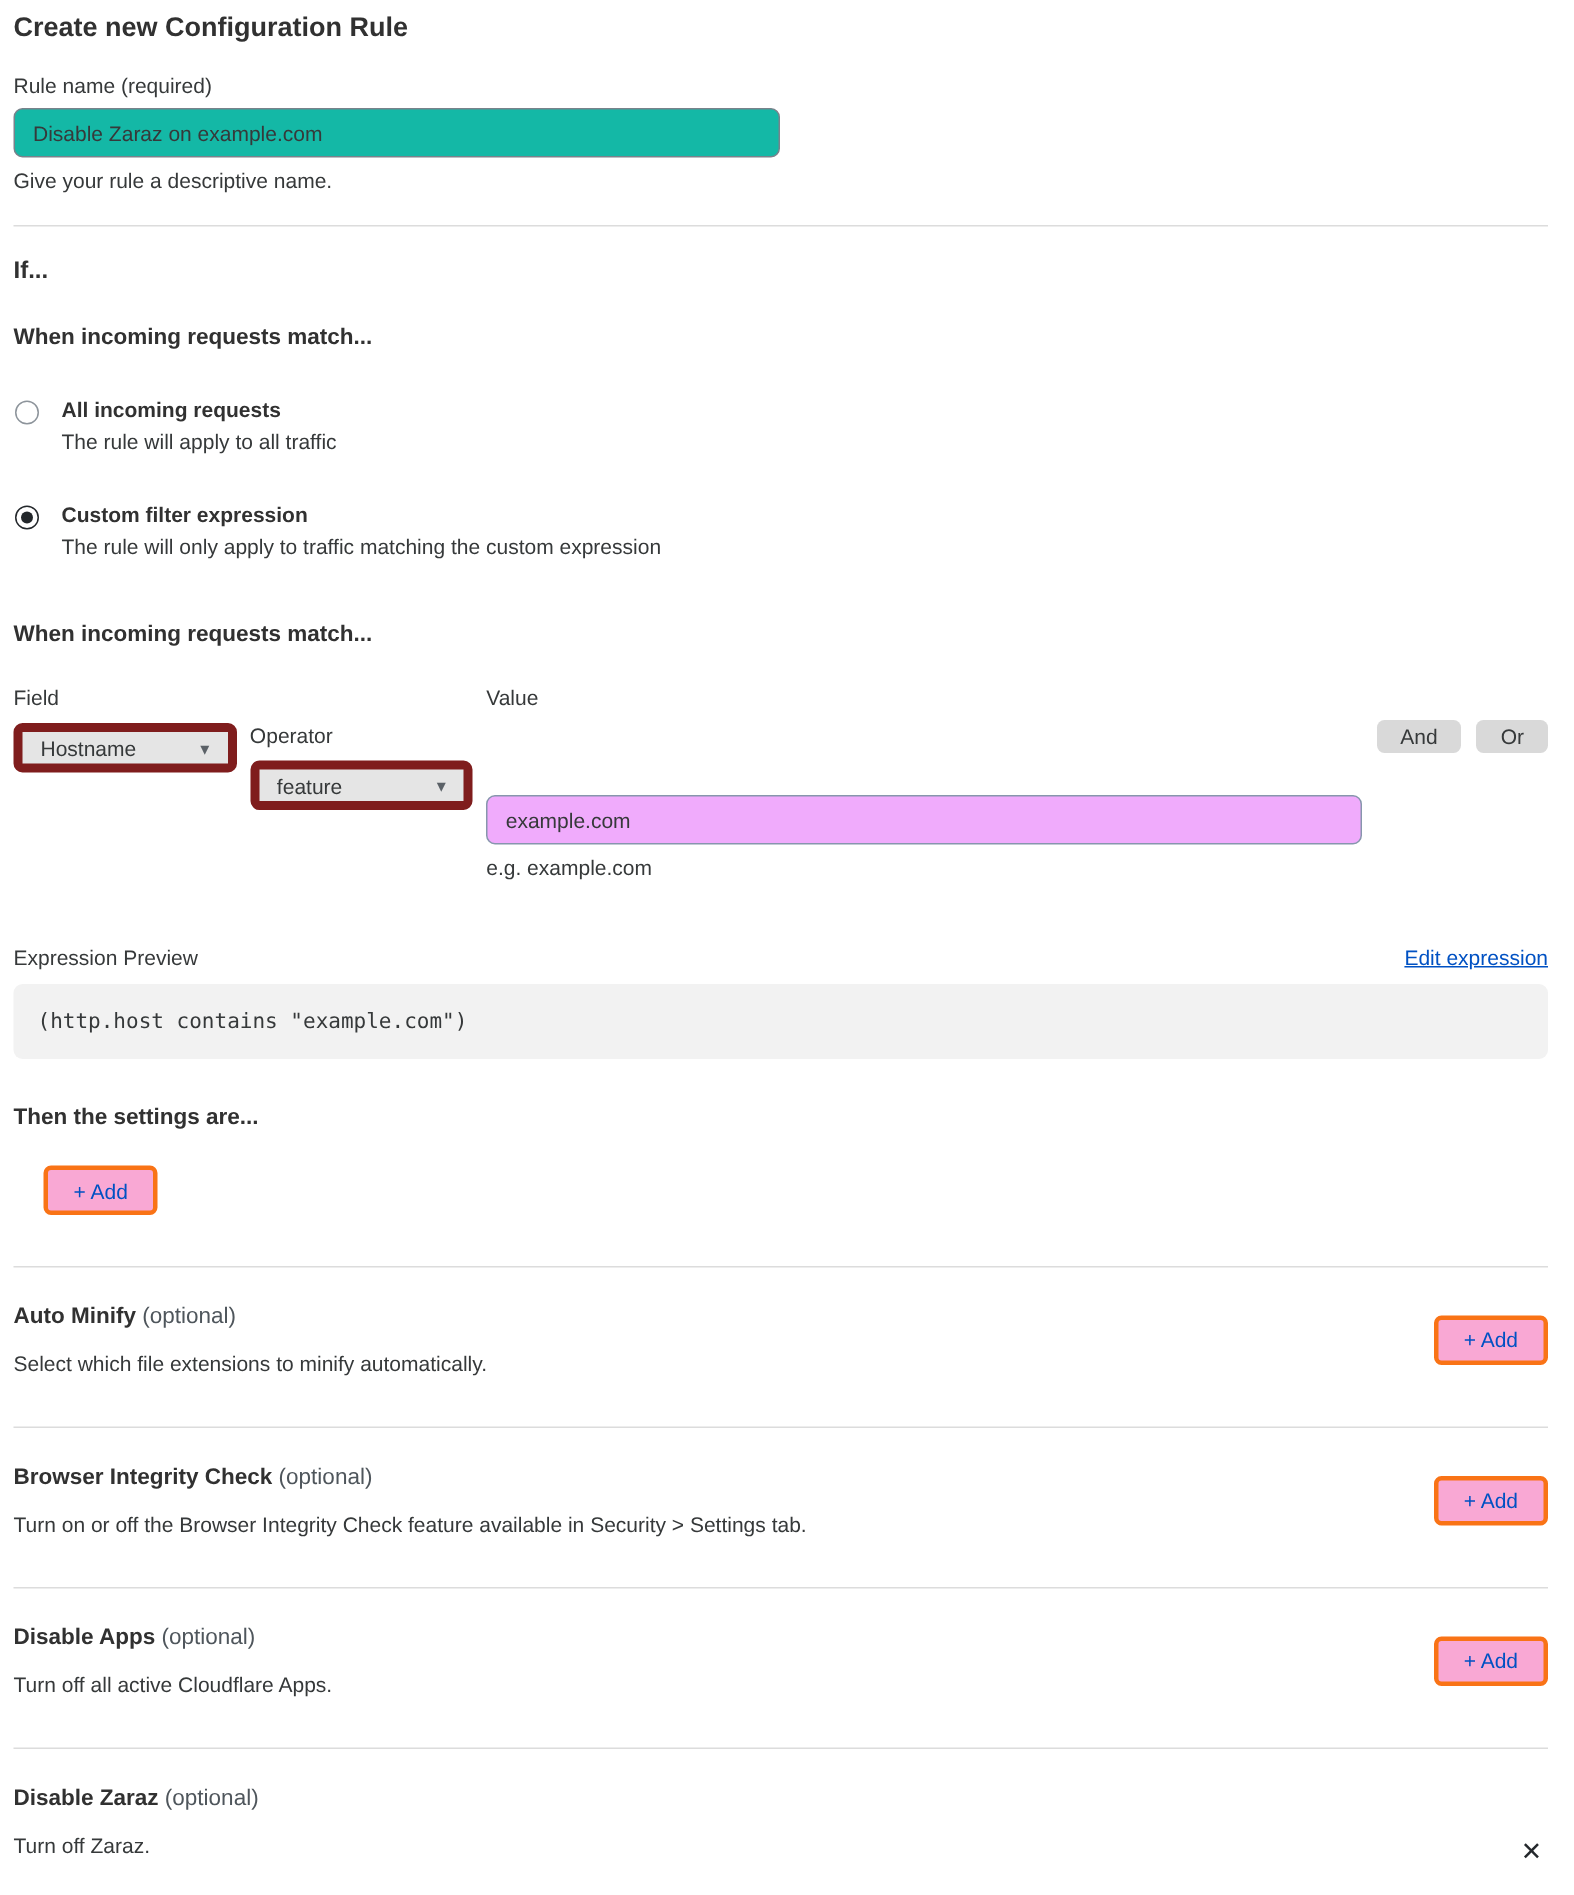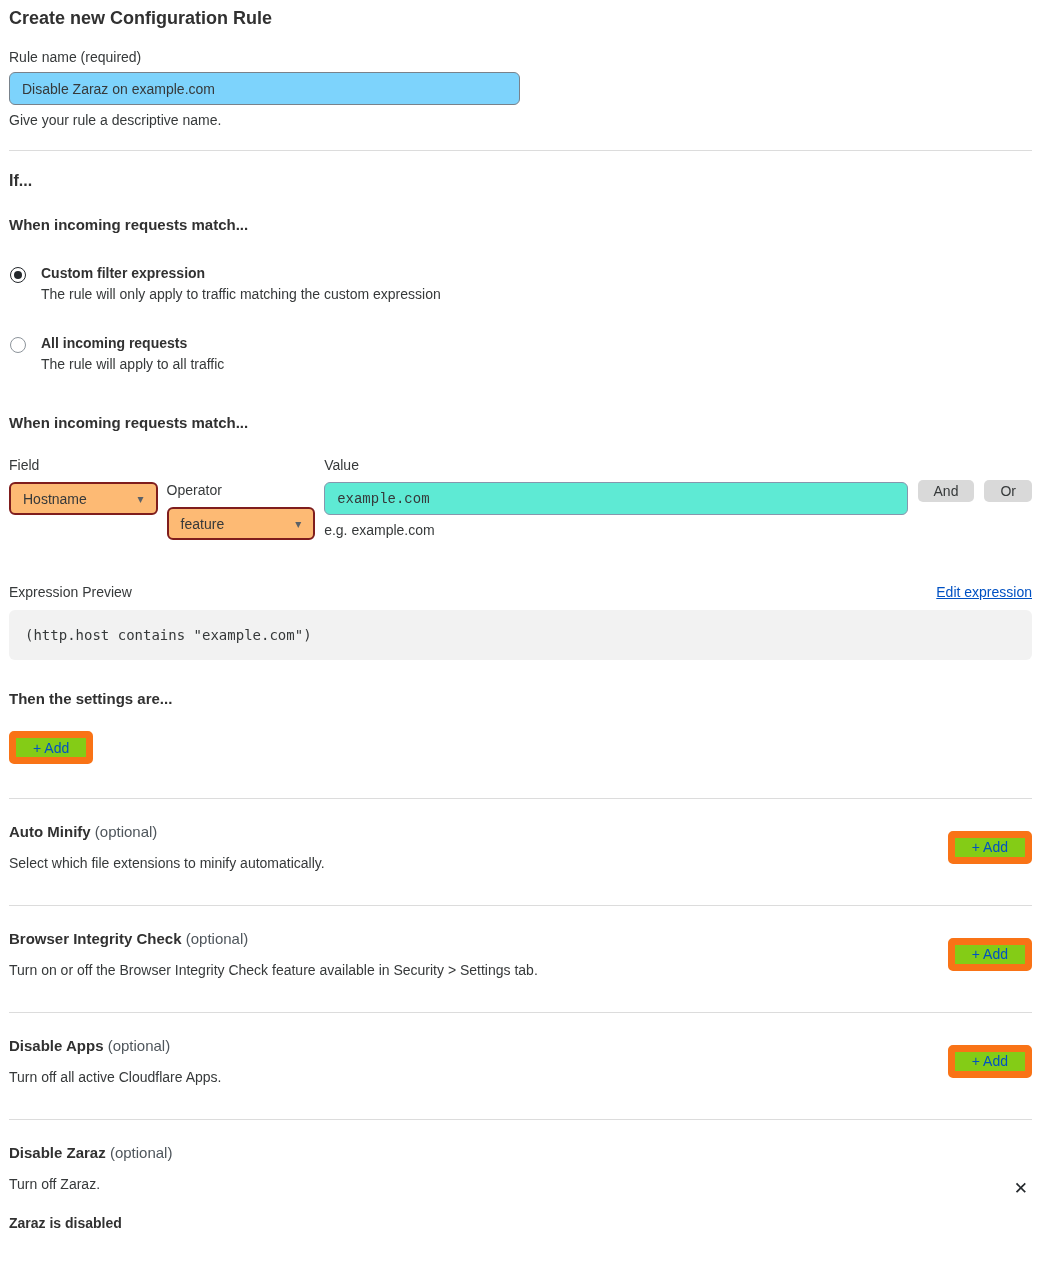--- a/index.html
+++ b/index.html
@@ -22,21 +22,21 @@
   .field-label { font-size: 14px; margin-bottom: 7px; color: #36393a; }
   .text-input {
     width: 511px;
     height: 33px;
     border: 1px solid #79828b;
     border-radius: 6px;
     padding: 0 12px;
     font-size: 14px;
     font-family: "Liberation Sans", sans-serif;
     color: #36393a;
-    background: #7dd3fc;
+    background: #14b8a6;
     outline: none;
   }
   .help-text { font-size: 14px; color: #36393a; margin: 7px 0 0 0; }
 
   .divider { border: none; border-top: 1px solid #dcdcdc; margin: 22px 0 0 0; }
 
   .if-heading { font-size: 16px; font-weight: 700; color: #313131; margin: 21px 0 0 0; }
   .match-heading { font-size: 15px; font-weight: 700; color: #313131; margin: 26px 0 0 0; }
 
   .radio-group { margin-top: 32px; }
@@ -66,42 +66,43 @@
   .radio-desc { font-size: 14px; color: #36393a; margin-top: 5px; }
 
   .builder-heading { margin-top: 42px; }
   .builder-row { display: flex; align-items: flex-start; margin-top: 26px; }
   .builder-col .field-label { margin-bottom: 9px; }
   .col-field { width: 149px; margin-right: 9px; }
   .col-operator { width: 149px; margin-right: 9px; margin-top: 25px; }
   .col-value { width: 585px; }
   .select-box {
     height: 33px;
-    border: 2px solid #7f1d1d;
-    border-radius: 6px;
-    background: #fdba74;
+    border: 6px solid #7f1d1d;
+    border-radius: 6px;
+    background: #e5e5e5;
     display: flex;
     align-items: center;
     justify-content: space-between;
     padding: 0 12px;
     font-size: 14px;
     cursor: pointer;
   }
   .chevron { font-size: 12px; color: #5b6167; line-height: 1; }
   .value-input {
     width: 100%;
     height: 33px;
     border: 1px solid #8796ad;
     border-radius: 6px;
-    background: #5eead4;
+    background: #f0abfc;
     padding: 0 12px;
     font-size: 14px;
-    font-family: Liberation Mono, monospace;
+    font-family: Liberation Sans, sans-serif;
     color: #36393a;
     outline: none;
+    margin-top: 48px;
   }
   .conjunctions { display: flex; margin-left: 10px; padding-top: 23px; }
   .chip-btn {
     height: 22px;
     border: none;
     border-radius: 5px;
     background: #d9d9d9;
     color: #36393a;
     font-size: 14px;
     font-family: "Liberation Sans", sans-serif;
@@ -142,30 +143,31 @@
     align-items: center;
     padding: 24px 0 34px 0;
     border-bottom: 1px solid #dcdcdc;
   }
   .setting-row.last { border-bottom: none; align-items: center; padding-bottom: 0; }
   .setting-title { font-size: 15px; font-weight: 700; color: #313131; }
   .setting-optional { font-weight: 400; color: #4f565c; }
   .setting-desc { font-size: 14px; color: #36393a; margin: 15px 0 0 0; }
   .setting-status { font-size: 14px; font-weight: 700; color: #313131; margin: 23px 0 0 0; }
   .add-btn {
-    border: 7px solid #f97316;
-    background: #84cc16;
+    border: 3px solid #f97316;
+    background: #f9a8d4;
     color: #0051c3;
     border-radius: 5px;
     height: 33px;
     padding: 0 17px;
     font-size: 14px;
     font-family: "Liberation Sans", sans-serif;
     cursor: pointer;
     flex: 0 0 auto;
+    margin-left: 20px;
   }
   .close-btn {
     border: none;
     background: transparent;
     font-size: 17px;
     color: #24282c;
     cursor: pointer;
     padding: 2px 4px;
     line-height: 1;
     margin-top: 2px;
@@ -183,32 +185,32 @@
     <input class="text-input" type="text" value="Disable Zaraz on example.com" style="">
     <p class="help-text">Give your rule a descriptive name.</p>
   </div>
 
   <hr class="divider">
 
   <h2 class="if-heading">If...</h2>
   <h3 class="match-heading">When incoming requests match...</h3>
 
   <div class="radio-group">
+    <div class="radio-option">
+      <span class="radio-circle"></span>
+      <div class="radio-text">
+        <div class="radio-label">All incoming requests</div>
+        <div class="radio-desc">The rule will apply to all traffic</div>
+      </div>
+    </div>
     <div class="radio-option selected">
       <span class="radio-circle"></span>
       <div class="radio-text">
         <div class="radio-label">Custom filter expression</div>
         <div class="radio-desc">The rule will only apply to traffic matching the custom expression</div>
-      </div>
-    </div>
-    <div class="radio-option">
-      <span class="radio-circle"></span>
-      <div class="radio-text">
-        <div class="radio-label">All incoming requests</div>
-        <div class="radio-desc">The rule will apply to all traffic</div>
       </div>
     </div>
   </div>
 
   <h3 class="match-heading builder-heading">When incoming requests match...</h3>
 
   <div class="builder-row">
     <div class="builder-col col-field">
       <div class="field-label">Field</div>
       <div class="select-box">

